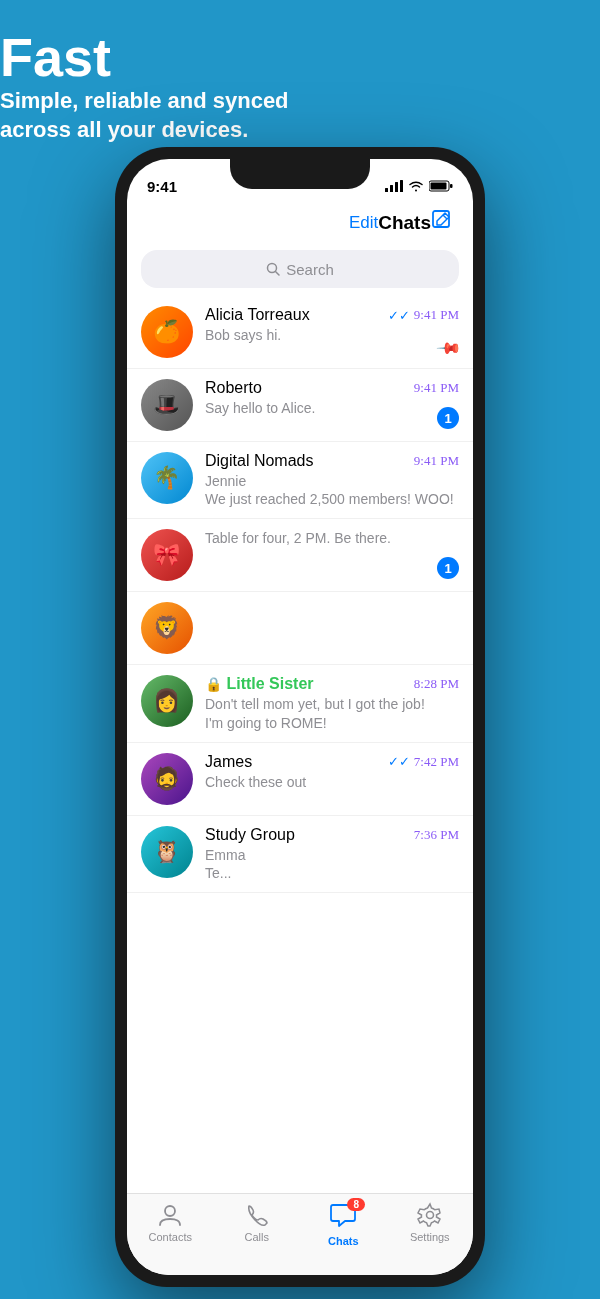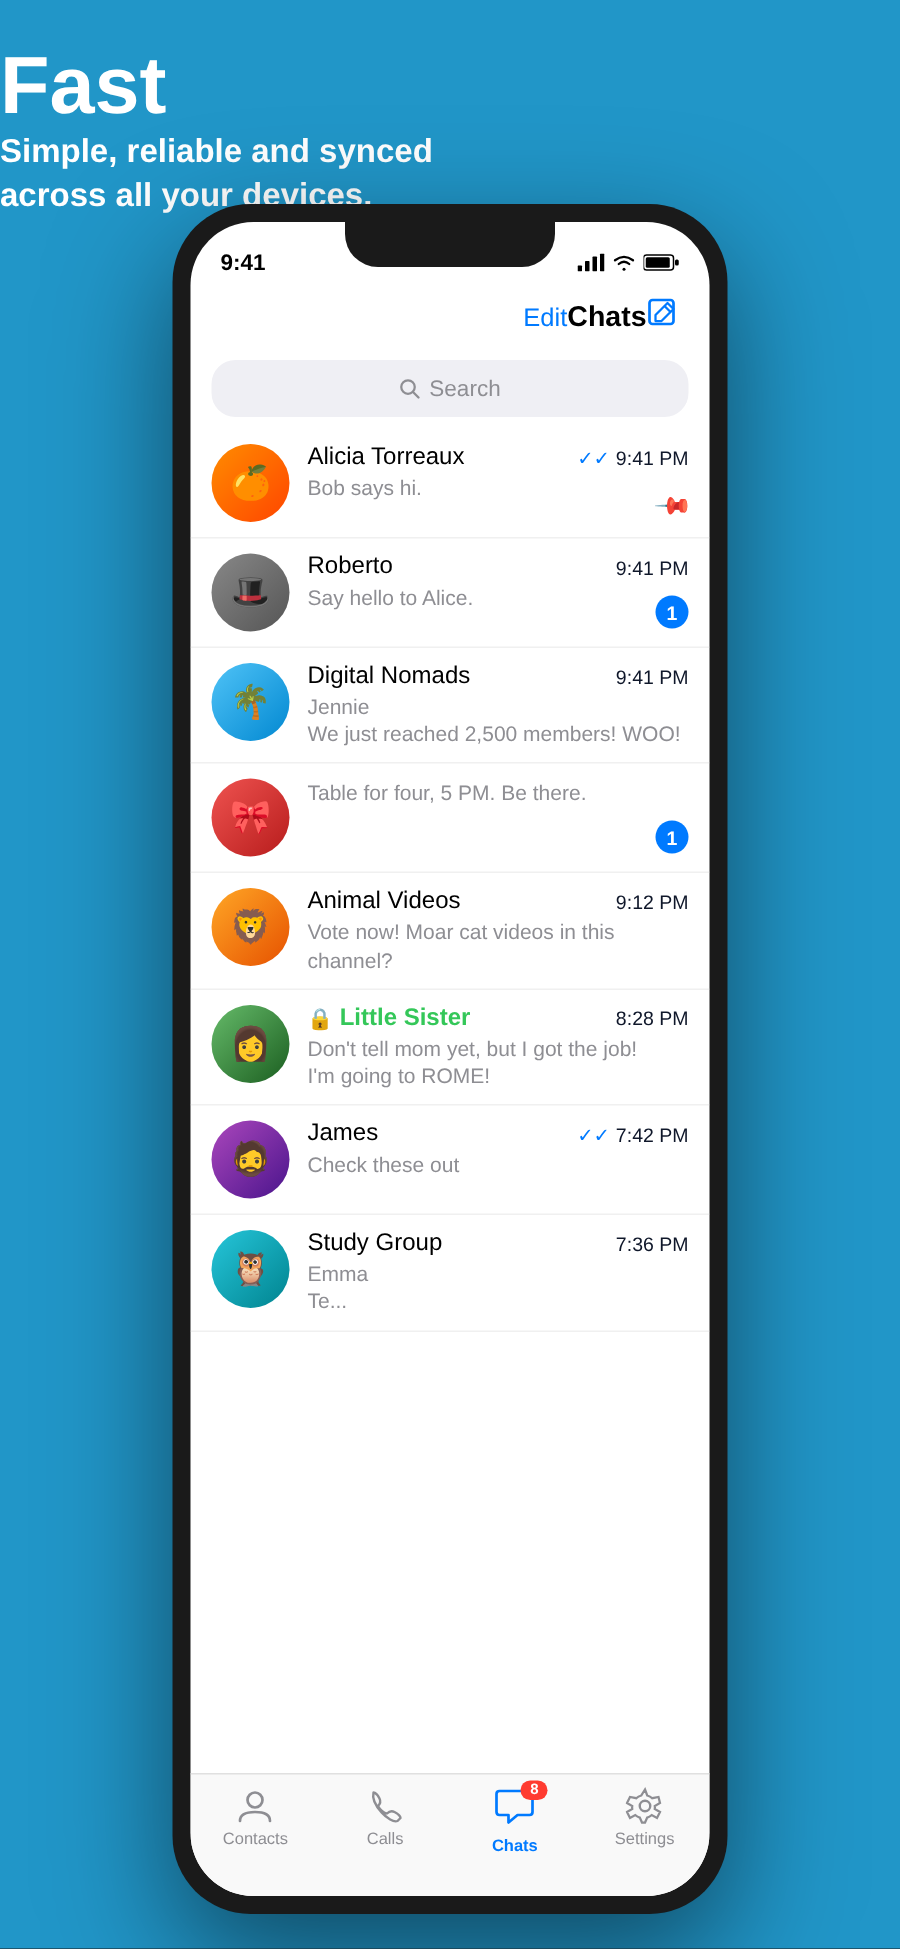--- a/index.html
+++ b/index.html
@@ -29,21 +29,21 @@
       color: white;
       line-height: 1.3;
       margin-top: 0;
     }
 
     
     .phone-shell {
       position: absolute;
       left: 50%;
       transform: translateX(-50%);
-      top: 136px;
+      top: 147px;
       width: 370px;
       height: 1140px;
       background: #1a1a1a;
       border-radius: 52px;
       box-shadow: 0 30px 80px rgba(0,0,0,0.5);
       overflow: hidden;
     }
 
     .phone-screen {
       position: absolute;
@@ -155,21 +155,21 @@
 
     .chat-content { flex: 1; }
     .chat-header {
       display: flex;
       justify-content: space-between;
       align-items: center;
       margin-bottom: 2px;
     }
     .chat-name { font-size: 16px; font-weight: 400; color: #000; }
     .chat-name-green { color: #34C759; font-weight: 700; }
-    .chat-time { font-size: 13px; color: #0f172a; white-space: nowrap; }
+    .chat-time { font-size: 13px; color: #8b5cf6; white-space: nowrap; font-family: Liberation Serif, serif; }
     .chat-preview { font-size: 14px; color: #8E8E93; line-height: 1.3; }
 
     .badge {
       width: 22px;
       height: 22px;
       background: #007AFF;
       border-radius: 50%;
       color: white;
       font-size: 13px;
       font-weight: 700;
@@ -334,34 +334,27 @@
           </div>
           <div class="chat-preview">
             Jennie<br>We just reached 2,500 members! WOO!
           </div>
         </div>
       </div>
 
       <div class="chat-item">
         <div class="avatar avatar-red">🎀</div>
         <div class="chat-content">
-          <div class="chat-preview">Table for four, 5 PM. Be there.</div>
+          <div class="chat-preview">Table for four, 2 PM. Be there.</div>
         </div>
         <div class="badge">1</div>
       </div>
 
       <div class="chat-item">
         <div class="avatar avatar-lion">🦁</div>
-        <div class="chat-content">
-          <div class="chat-header">
-            <span class="chat-name">Animal Videos</span>
-            <span class="chat-time">9:12 PM</span>
-          </div>
-          <div class="chat-preview">Vote now! Moar cat videos in this channel?</div>
-        </div>
       </div>
 
       <div class="chat-item">
         <div class="avatar avatar-green">👩</div>
         <div class="chat-content">
           <div class="chat-header">
             <span style="display:flex;align-items:center;gap:4px">
               <span style="color:#34C759;font-size:14px">🔒</span>
               <span class="chat-name chat-name-green">Little Sister</span>
             </span>

